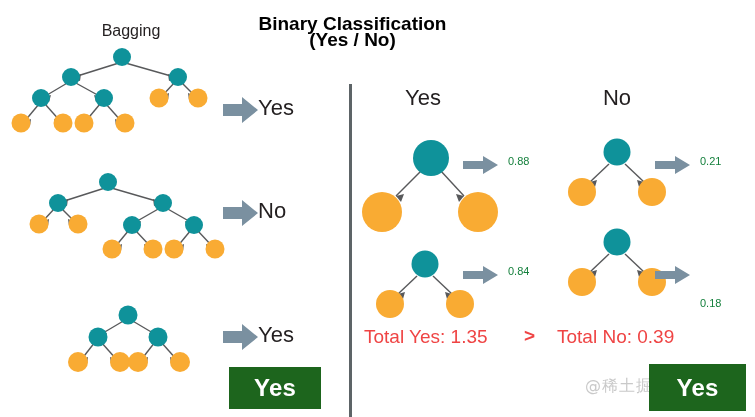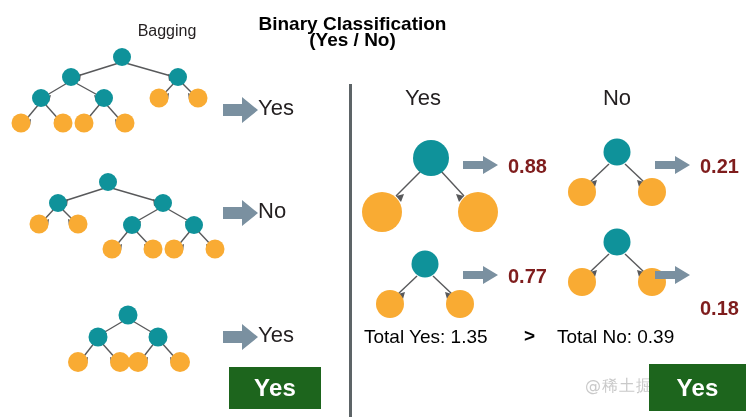--- a/index.html
+++ b/index.html
@@ -5,42 +5,42 @@
   html,body{margin:0;padding:0;background:#ffffff;}
   body{
     width:755px;height:417px;position:relative;overflow:hidden;
     font-family:"Liberation Sans","DejaVu Sans",sans-serif;
     color:#1a1a1a;
   }
   .stage{position:absolute;left:0;top:0;width:755px;height:417px;}
   .abs{position:absolute;}
 
   
-  .title-bagging{left:0;top:22px;width:262px;text-align:center;font-size:16px;color:#231f20;padding-left:36px;}
+  .title-bagging{left:0;top:22px;width:262px;text-align:center;font-size:16px;color:#231f20;}
   .title-binary{left:255px;top:16px;width:195px;text-align:center;font-size:19px;font-weight:bold;line-height:16px;color:#000;}
   .title-ada{left:455px;top:28px;width:170px;text-align:center;font-size:15px;line-height:21px;color:#231f20;}
   .title-ada .l2{display:block;}
 
   .col-head{font-size:22px;color:#231f20;}
   .col-yes{left:358px;top:85px;width:130px;text-align:center;}
   .col-no{left:552px;top:85px;width:130px;text-align:center;}
 
   .out-label{font-size:22px;color:#231f20;}
   .out-yes1{left:258px;top:95px;}
   .out-no1 {left:258px;top:198px;}
   .out-yes2{left:258px;top:322px;}
 
-  .val{font-size:20px;color:#7f1d1d;font-weight:bold;}
+  .val{font-size:11px;color:#15803d;}
   .v088{left:508px;top:155px;}
   .v021{left:700px;top:155px;}
   .v047{left:508px;top:265px;}
   .v018{left:700px;top:265px;margin-top:32px;}
 
   .totals{left:352px;top:326px;width:403px;height:30px;}
-  .totals span{position:absolute;font-size:19px;color:#000000;white-space:nowrap;}
+  .totals span{position:absolute;font-size:19px;color:#ef4444;white-space:nowrap;}
   .t-yes{left:12px;top:0;}
   .t-gt {left:172px;top:-1px;font-weight:bold;font-size:20px;}
   .t-no {left:205px;top:0;}
 
   
   .divider{left:349px;top:84px;width:3px;height:333px;background:#5d6467;}
 
   
   .resbox{background:#1d651d;display:flex;align-items:center;justify-content:center;
           color:#ffffff;font-size:24px;font-weight:bold;letter-spacing:.2px;}
@@ -223,21 +223,21 @@
     </g>
     <g>
       <circle class="node-t" cx="53" cy="14" r="13.5"></circle>
       <circle class="node-o" cx="18" cy="54" r="14"></circle>
       <circle class="node-o" cx="88" cy="54" r="14"></circle>
     </g>
   </svg>
   <svg class="tree" style="left:463px;top:265px;" width="36" height="20" viewBox="0 0 36 20">
     <path class="arrow-big" d="M0 6 H20 V1 L35 10 L20 19 V14 H0 Z"></path>
   </svg>
-  <div class="abs val v047">0.77</div>
+  <div class="abs val v047">0.84</div>
 
   <svg class="tree" style="left:564px;top:138px;" width="110" height="70" viewBox="0 0 110 70">
     <g>
       <path class="edge" d="M45 26 L 26 44"></path>
         <path class="ahead" d="M26 44 l7 -2 -2 7 z"></path>
       <path class="edge" d="M61 26 L 80 44"></path>
         <path class="ahead" d="M80 44 l-7 -2 2 7 z"></path>
     </g>
     <g>
       <circle class="node-t" cx="53" cy="14" r="13.5"></circle>

